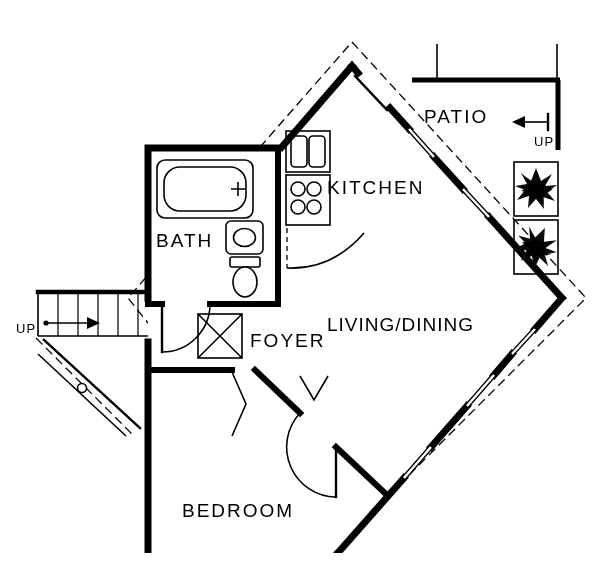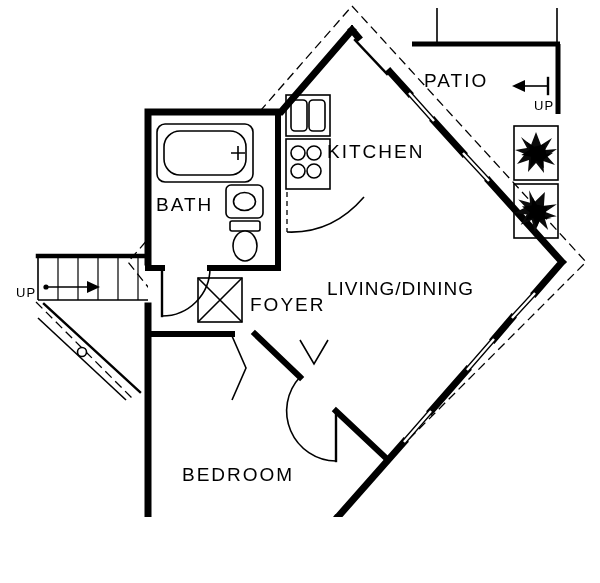--- a/index.html
+++ b/index.html
@@ -1,18 +1,19 @@
 <!DOCTYPE html>
 <html><head>
 <meta charset="utf-8">
 <style>
   html,body{margin:0;padding:0;background:#ffffff;}
   .plan-wrap{
     width:600px;height:517px;background:#ffffff;overflow:hidden;
     font-family:"Liberation Sans",sans-serif;
+    margin-top:36px;
   }
   svg{display:block;}
   .wall{stroke:#000;stroke-width:7;stroke-linecap:square;fill:none;}
   .iwall{stroke:#000;stroke-width:6;stroke-linecap:square;fill:none;}
   .mid{stroke:#000;stroke-width:2.4;stroke-linecap:square;fill:none;}
   .thin{stroke:#000;stroke-width:1.6;fill:none;}
   .hair{stroke:#000;stroke-width:1.2;fill:none;}
   .dash{stroke:#000;stroke-width:1.3;stroke-dasharray:9 5;fill:none;}
   .dash2{stroke:#000;stroke-width:1.3;stroke-dasharray:5 4;fill:none;}
   .fix{stroke:#000;stroke-width:1.6;fill:#ffffff;}

